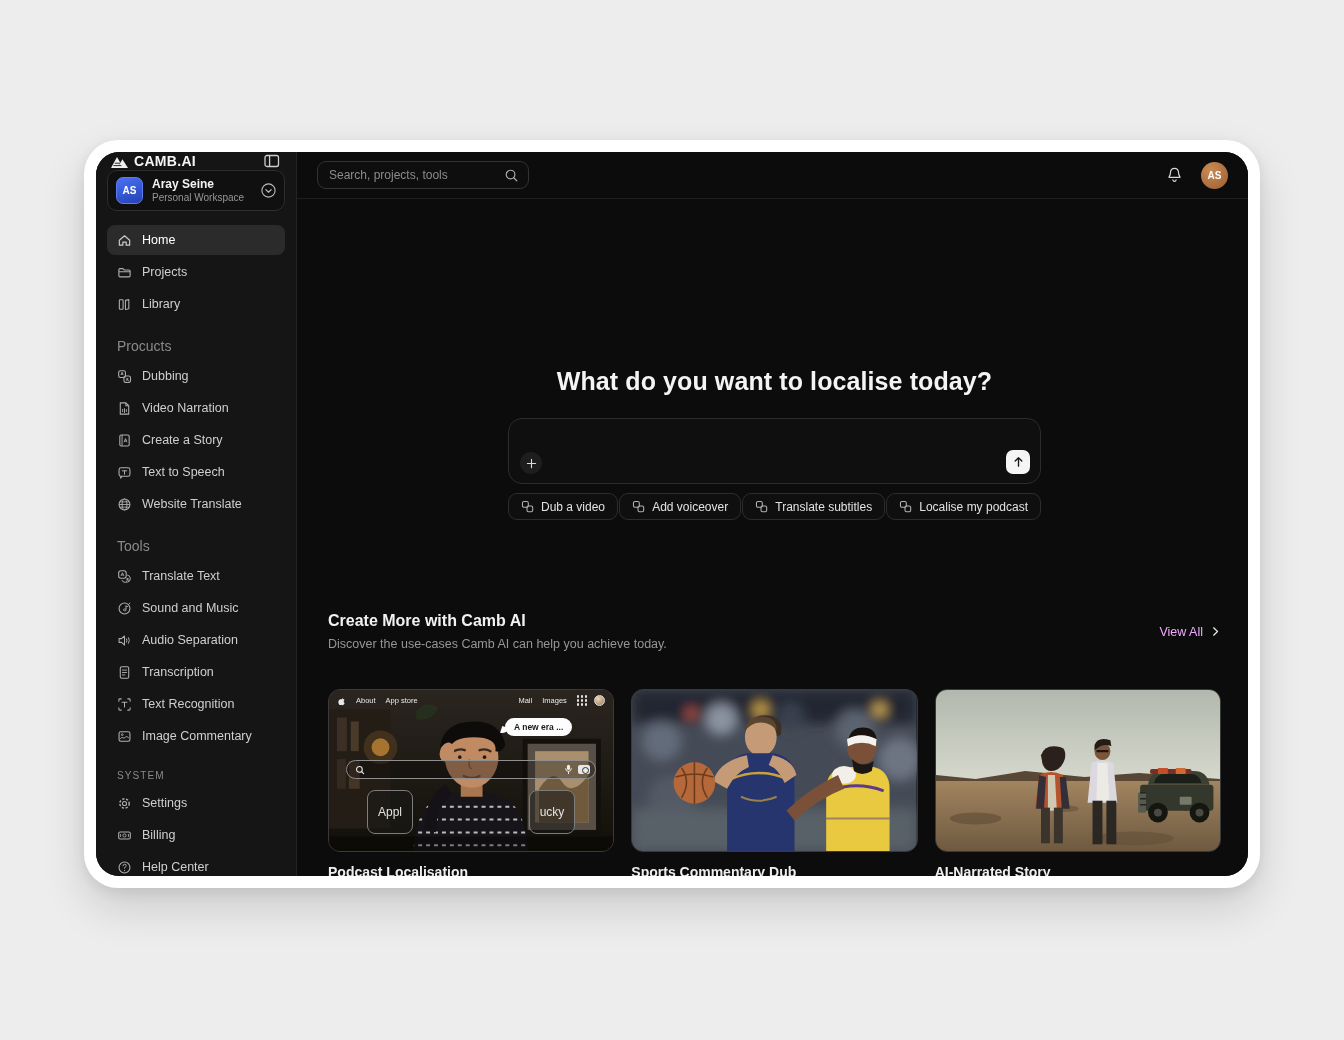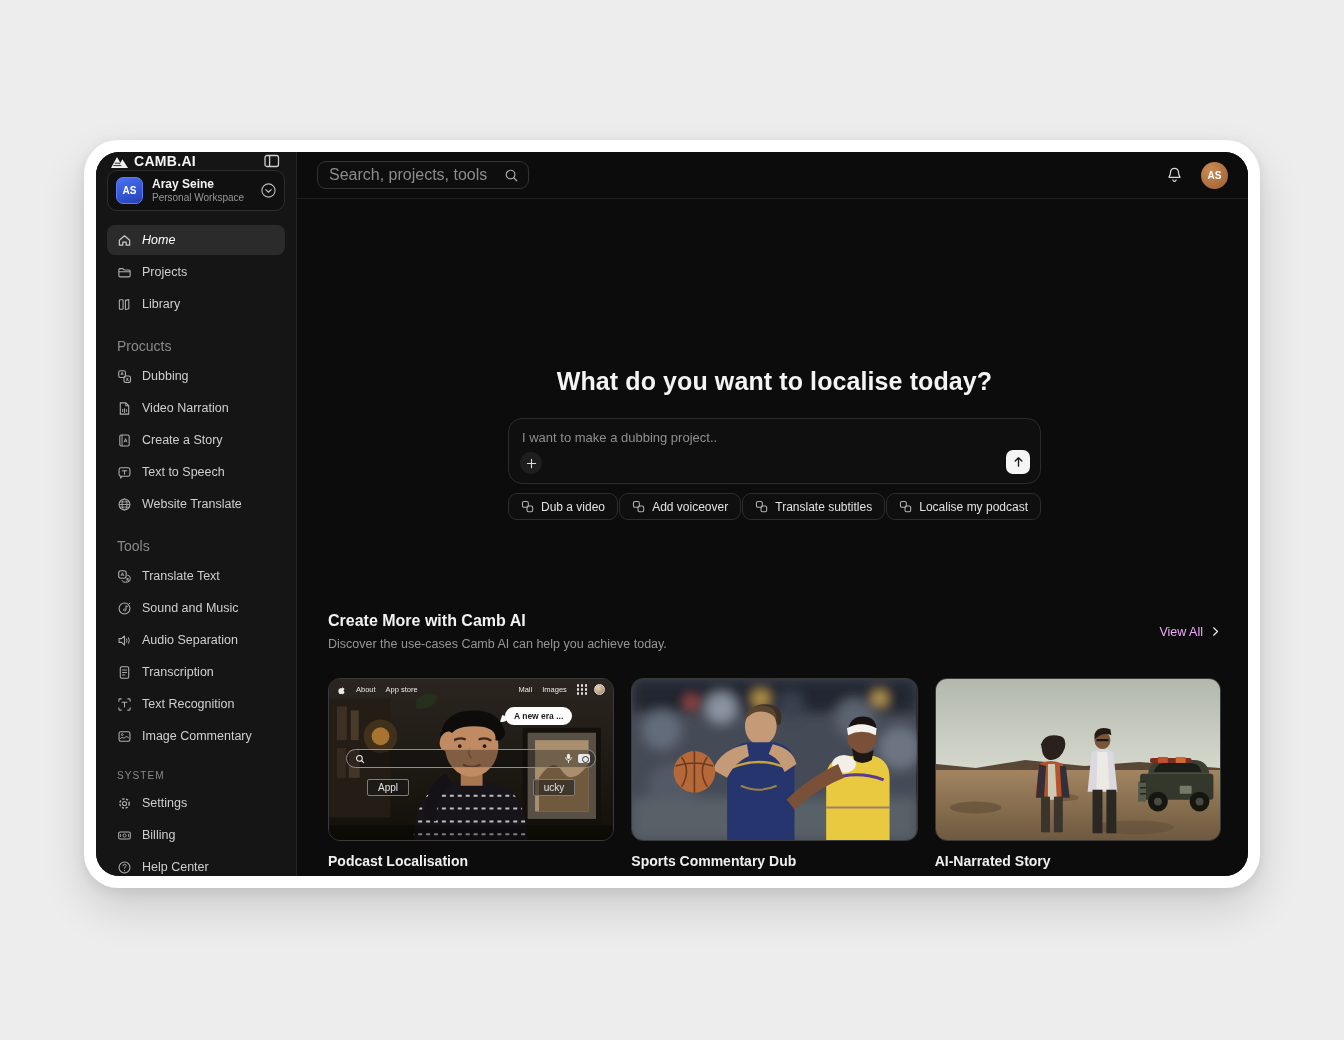--- a/index.html
+++ b/index.html
@@ -46,37 +46,37 @@
   .ws-meta { flex:1; min-width:0; }
   .ws-name { color:#f2f2f2; font-size:12px; font-weight:600; line-height:14px; }
   .ws-sub { color:#979797; font-size:10px; line-height:12px; margin-top:1px; }
 
   .nav { margin-top:14px; display:flex; flex-direction:column; gap:2px; }
   .nav-item {
     height:30px; border-radius:8px; display:flex; align-items:center; gap:10px;
     padding:0 10px; color:#cfcfcf; font-size:12.5px; cursor:pointer; white-space:nowrap;
   }
   .nav-item svg { flex:none; opacity:.85; }
-  .nav-item.active { background:#2b2b2b; color:#ffffff;font-style:italic; }
+  .nav-item.active { background:#2b2b2b; color:#ffffff; }
   .section-label { margin:19px 0 7px 10px; color:#8a8a8a; font-size:14px; }
   .section-label.caps { text-transform:uppercase; letter-spacing:1.1px; font-size:10px; }
 
   
   .content { flex:1; display:flex; flex-direction:column; min-width:0; background:#0c0c0c; }
   .topbar {
     height:47px; min-height:47px; border-bottom:1px solid #1f1f1f;
     display:flex; align-items:center; padding:0 20px;
   }
   .search-box {
     width:212px; height:28px; border:1px solid #333333; border-radius:9px;
     display:flex; align-items:center; padding:0 9px 0 11px; gap:8px; background:#0e0e0e;
   }
   .search-box input {
     flex:1; background:none; border:none; outline:none;
-    color:#dddddd; font-size:16px; font-family:"Liberation Sans", sans-serif; min-width:0;
+    color:#dddddd; font-size:12px; font-family:"Liberation Sans", sans-serif; min-width:0;
   }
   .search-box input::placeholder { color:#8c8c8c; }
   .topbar-right { margin-left:auto; display:flex; align-items:center; gap:16px; }
   .tb-avatar {
     width:27px; height:27px; border-radius:50%;
     background:radial-gradient(circle at 35% 30%, #c98a52, #9e5f33);
     color:#fff; font-size:10px; font-weight:700;
     display:flex; align-items:center; justify-content:center; cursor:pointer;
   }
 
@@ -119,21 +119,21 @@
   .view-all {
     margin-left:auto; display:flex; align-items:center; gap:7px;
     color:#f0abfc; font-size:12.5px; cursor:pointer; background:none; border:none;
     font-family:"Liberation Sans", sans-serif;
   }
 
   .cards { margin-top:27px; display:grid; grid-template-columns:repeat(3,1fr); gap:17px; }
   .card { cursor:pointer; }
   .card-img {
     height:163px; border-radius:12px; border:1px solid #3a3a3a;
-    overflow:hidden; position:relative; background:#1a1a1a;
+    overflow:hidden; position:relative; background:#1a1a1a;margin-top:11px;
   }
   .card-img svg.scene { position:absolute; inset:0; width:100%; height:100%; display:block; }
   .card-caption { margin-top:12px; color:#efefef; font-size:14px;font-weight:bold; }
 
   
   .s1-top {
     position:absolute; top:5px; left:0; right:0; padding:0 8px;
     display:flex; align-items:center; color:#e9e9e9; font-size:7.5px; z-index:3;
   }
   .s1-top .gap { width:10px; }
@@ -151,21 +151,21 @@
     position:absolute; top:70px; left:17px; right:17px; height:19px; z-index:3;
     border:1px solid #8f8f8f; border-radius:10px; background:rgba(10,10,10,.35);
     display:flex; align-items:center; padding:0 5px 0 8px;
   }
   .s1-search .sp { flex:1; }
   .s1-cam { width:12px; height:9px; border-radius:2px; background:#e8e8e8; margin-left:5px; position:relative; }
   .s1-cam:after { content:""; position:absolute; left:3.5px; top:1.5px; width:5px; height:5px; border:1.2px solid #333; border-radius:50%; }
   .s1-pills { position:absolute; top:100px; left:0; right:0; display:flex; justify-content:space-between; padding:0 38px; z-index:1; }
   .s1-pill {
     background:rgba(25,25,25,.55); border:1px solid #7d7d7d; color:#e4e4e4;
-    font-size:10px; padding:2px 10px; border-radius:2px;
+    font-size:12px; padding:14px 10px; border-radius:8px;
   }
 </style>
 </head>
 <body>
 
 <div class="frame">
   <div class="window">
 
     <aside class="sidebar">
       <div class="logo-row">
@@ -363,21 +363,20 @@
           <div class="tb-avatar">AS</div>
         </div>
       </header>
 
       <main class="main">
 
         <section class="hero">
           <h1>What do you want to localise today?</h1>
 
           <div class="prompt">
-            <textarea placeholder="I want to make a dubbing project.." style=""></textarea>
             <button class="plus-btn">
               <svg width="11" height="11" viewBox="0 0 12 12">
                 <path d="M6 1.5 V10.5 M1.5 6 H10.5" stroke="#dcdcdc" stroke-width="1.2" stroke-linecap="round"></path>
               </svg>
             </button>
             <button class="send-btn">
               <svg width="11" height="12" viewBox="0 0 12 13">
                 <path d="M6 11 V2.2 M2.4 5.4 L6 1.8 L9.6 5.4" fill="none" stroke="#1a1a1a" stroke-width="1.5" stroke-linecap="round" stroke-linejoin="round"></path>
               </svg>
             </button>

